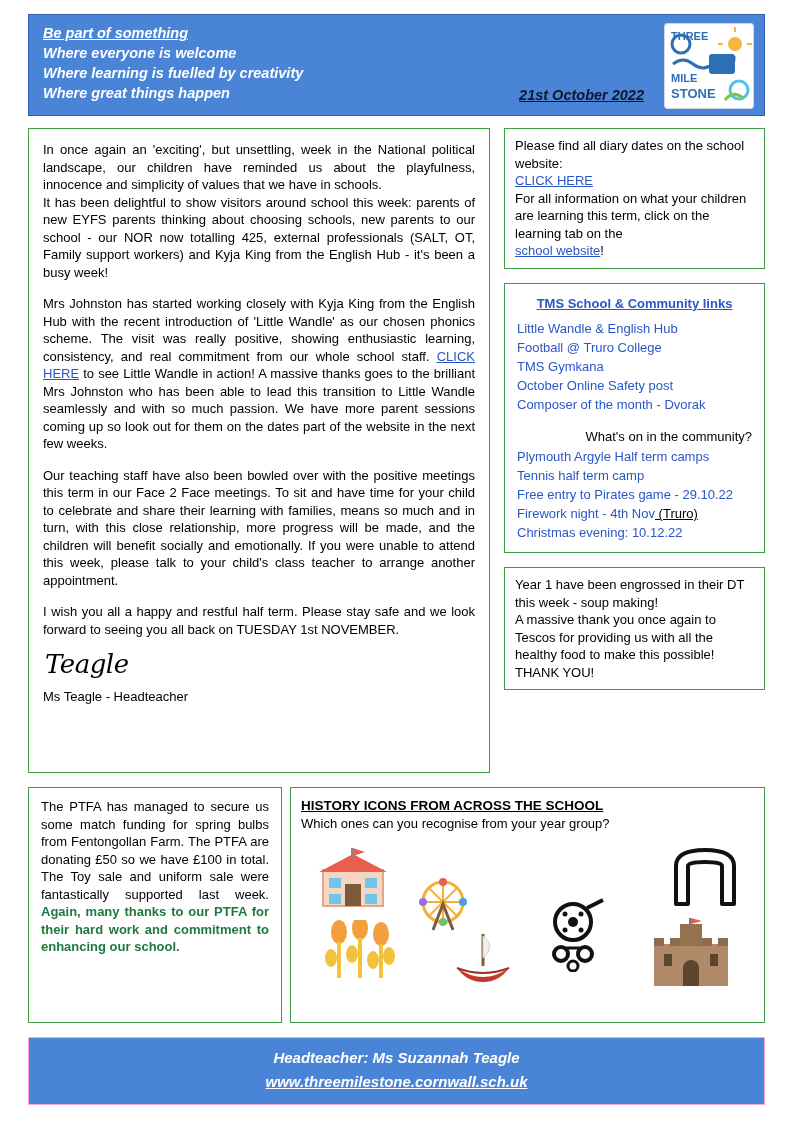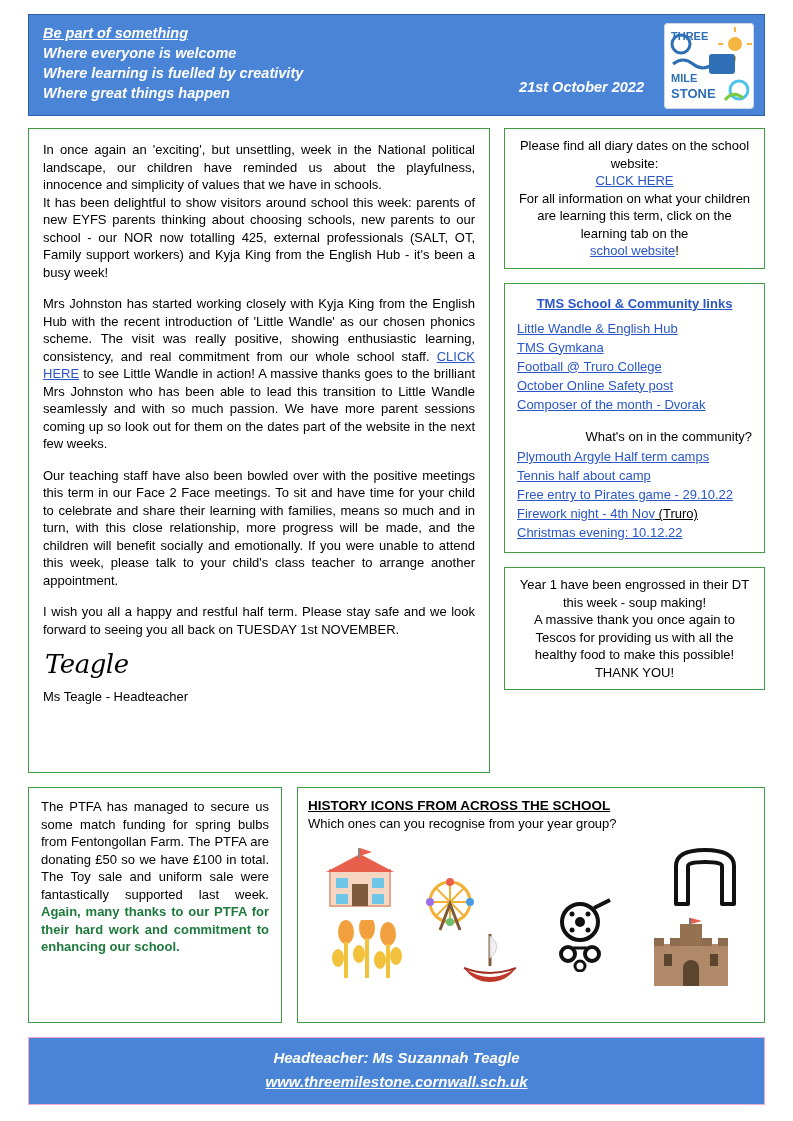--- a/index.html
+++ b/index.html
@@ -36,25 +36,26 @@
     font-weight: bold;
     font-size: 14.5px;
     line-height: 20px;
   }
   .header-lines .line1 {
     text-decoration: underline;
   }
   .header-date {
     position: absolute;
     right: 120px;
-    bottom: 20px;
-    color: #ffffff;
+    bottom: 12px;
+    color: #0f172a;
     font-style: italic;
     font-weight: bold;
     font-size: 14.5px;
+    text-decoration: underline;
   }
   .logo {
     position: absolute;
     right: 10px;
     top: 8px;
     width: 88px;
     height: 84px;
     background: #0ea5e9;
     border: 1px solid #cfd8e4;
     border-radius: 3px;
@@ -108,21 +109,20 @@
   }
   .sig-name {
     font-size: 13px;
     margin-top: 14px;
   }
 
   
   .rbox {
     border: 1px solid #3f9c45;
     padding: 8px 10px;
-    text-align: center;
     font-size: 13px;
     line-height: 17.5px;
     margin-bottom: 14px;
     box-sizing: border-box;
   }
   .rbox a, .link {
     color: #2a56c6;
     text-decoration: underline;
     cursor: pointer;
   }
@@ -133,40 +133,39 @@
   }
   .links-title {
     text-align: center;
     font-weight: bold;
     text-decoration: underline;
     color: #2a56c6;
     margin-bottom: 6px;
     line-height: 19px;
   }
   .links-box .item {
-    text-decoration: underline;
     line-height: 19px;
     white-space: nowrap;
   }
   .links-box .q {
     color: #000000;
     text-decoration: none;
     margin-top: 14px;
     margin-bottom: 2px;
     text-align: right;
   }
   .links-box .item .plain {
     color: #000000;
     text-decoration: underline;
   }
 
   
   .lower {
     display: flex;
-    gap: 15px;
+    gap: 8px;
     margin-top: 14px;
   }
   .ptfa {
     width: 254px;
     flex: 0 0 254px;
     border: 1px solid #3f9c45;
     padding: 10px 12px;
     font-size: 13px;
     line-height: 17.5px;
     text-align: justify;
@@ -273,27 +272,27 @@
       <div class="rbox">
         <div>Please find all diary dates on the school website:</div>
         <div class="link">CLICK HERE</div>
         <div>For all information on what your children are learning this term, click on the learning tab on the</div>
         <div><span class="link">school website</span><span>!</span></div>
       </div>
 
       <div class="rbox links-box">
         <div class="links-title">TMS School &amp; Community links</div>
         <div class="item">Little Wandle &amp; English Hub</div>
+        <div class="item">Football @ Truro College</div>
         <div class="item">TMS Gymkana</div>
-        <div class="item">Football @ Truro College</div>
         <div class="item">October Online Safety post</div>
         <div class="item">Composer of the month - Dvorak</div>
         <div class="q">What's on in the community?</div>
         <div class="item">Plymouth Argyle Half term camps</div>
-        <div class="item">Tennis half about camp</div>
+        <div class="item">Tennis half term camp</div>
         <div class="item" style="white-space:normal">Free entry to Pirates game - 29.10.22</div>
         <div class="item"><span>Firework night - 4th Nov</span><span class="plain"> (Truro)</span></div>
         <div class="item">Christmas evening: 10.12.22</div>
       </div>
 
       <div class="rbox">
         <div>Year 1 have been engrossed in their DT this week - soup making!</div>
         <div>A massive thank you once again to Tescos for providing us with all the healthy food to make this possible!</div>
         <div>THANK YOU!</div>
       </div>

